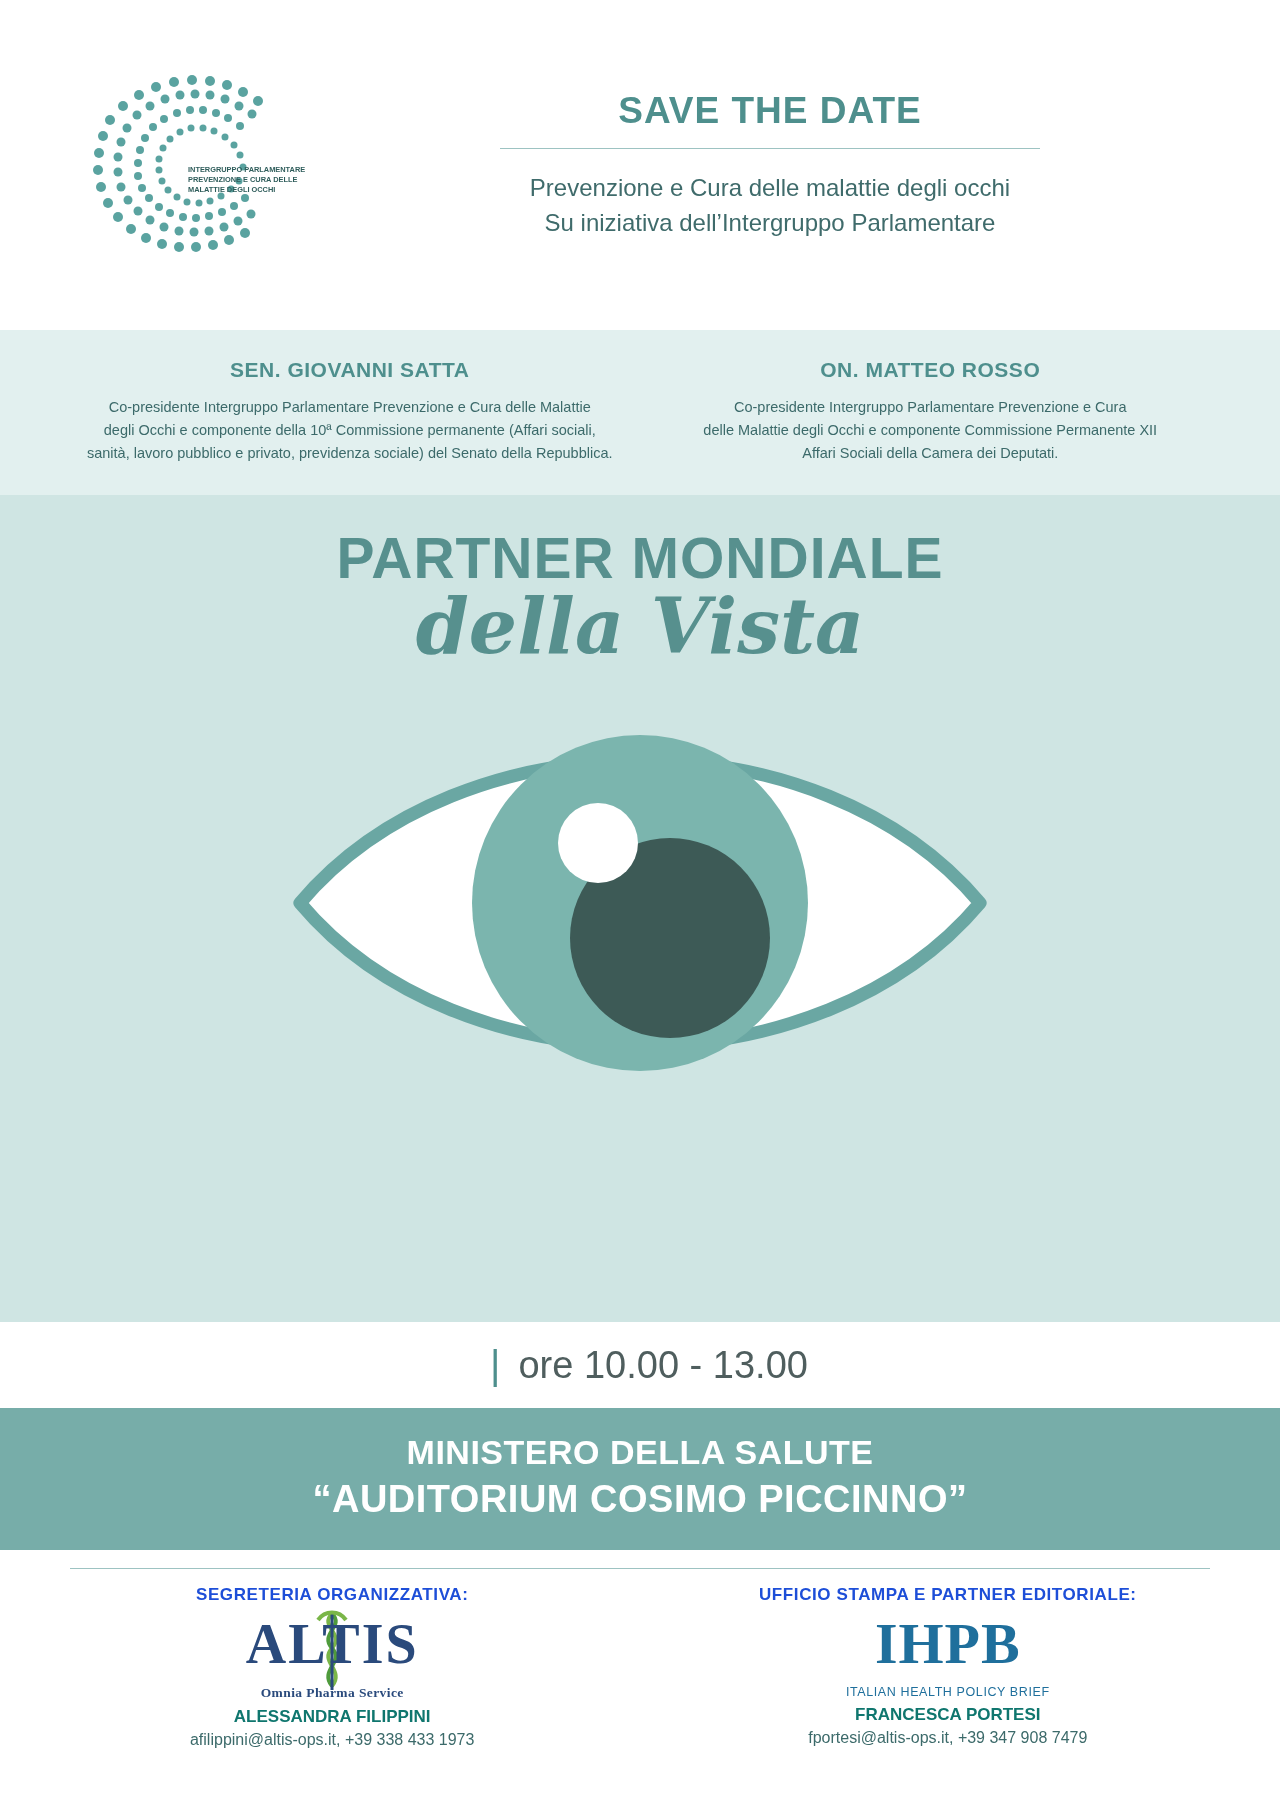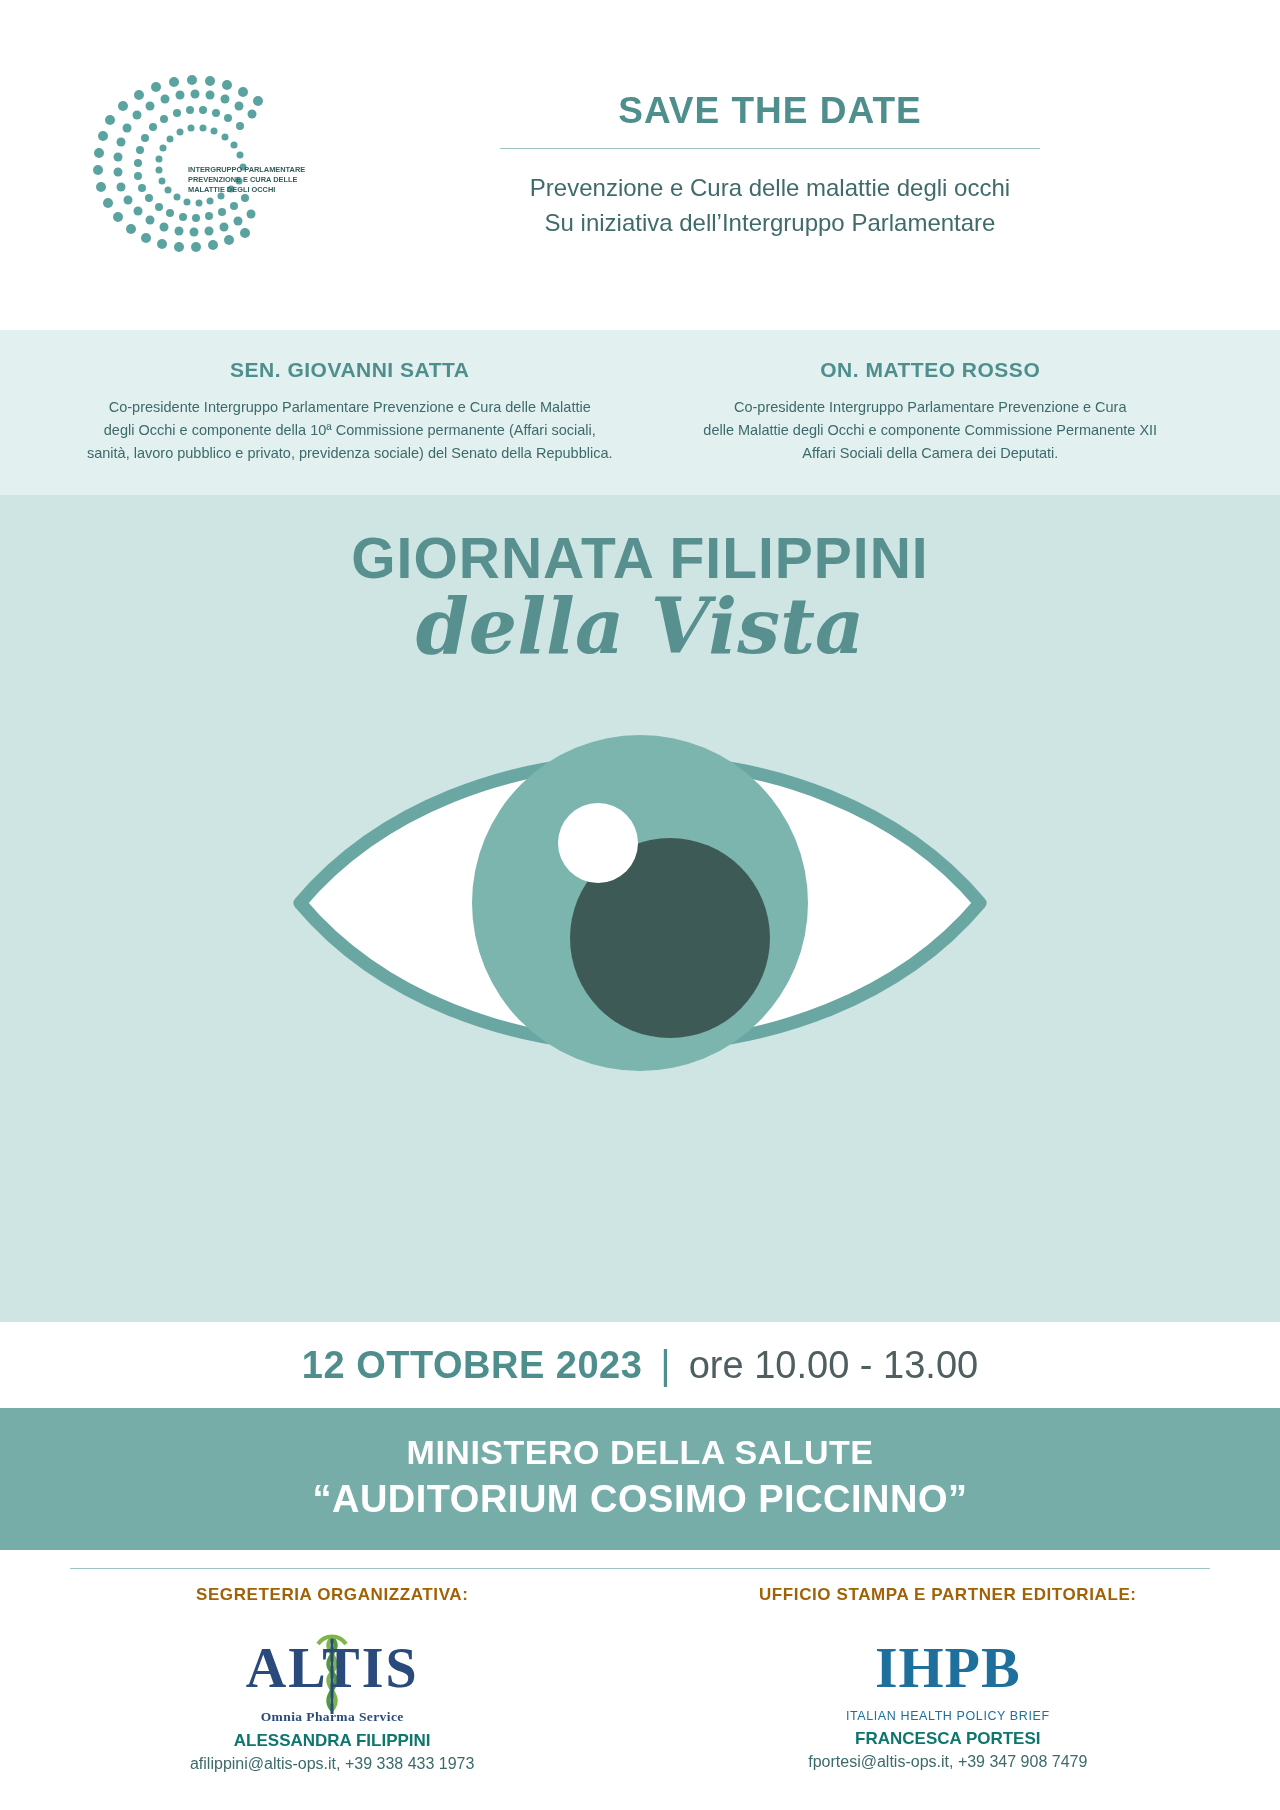--- a/index.html
+++ b/index.html
@@ -204,22 +204,22 @@
     justify-content: space-between;
   }
   .footer-col {
     width: 46%;
     text-align: center;
   }
   .footer-head {
     font-size: 17px;
     font-weight: bold;
     letter-spacing: .6px;
-    color: #a16207;
-    margin-bottom: 24px;
+    color: #1d4ed8;
+    margin-bottom: 0;
   }
   .footer-logo {
     height: 78px;
     display: flex;
     align-items: center;
     justify-content: center;
   }
   .footer-person {
     font-size: 17px;
     font-weight: bold;
@@ -405,39 +405,38 @@
     <div class="pres-divider"></div>
     <div class="pres-col">
       <div class="pres-name">ON. MATTEO ROSSO</div>
       <div class="pres-role">Co-presidente Intergruppo Parlamentare Prevenzione e Cura</div>
       <div class="pres-role">delle Malattie degli Occhi e componente Commissione Permanente XII</div>
       <div class="pres-role">Affari Sociali della Camera dei Deputati.</div>
     </div>
   </div>
 
   <div class="main-area">
-    <div class="title-1">GIORNATA FILIPPINI</div>
+    <div class="title-1">PARTNER MONDIALE</div>
     <div class="title-2">della Vista</div>
 
     <div class="eye-wrap">
       <svg width="720" height="420" viewBox="0 0 720 420">
 
         <path d="M20 210 C 180 20, 540 20, 700 210 C 540 400, 180 400, 20 210 Z" fill="#ffffff" stroke="#6aa7a3" stroke-width="13" stroke-linejoin="round"></path>
 
         <circle cx="360" cy="210" r="168" fill="#7bb5ae"></circle>
 
         <circle cx="390" cy="245" r="100" fill="#3d5a56"></circle>
 
         <circle cx="318" cy="150" r="40" fill="#ffffff"></circle>
       </svg>
     </div>
   </div>
 
   <div class="date-strip">
-    <span class="date-bold">12 OTTOBRE 2023</span>
     <span class="date-pipe">|</span>
     <span class="date-time">ore 10.00 - 13.00</span>
   </div>
 
   <div class="venue">
     <div class="venue-1">MINISTERO DELLA SALUTE</div>
     <div class="venue-2">“AUDITORIUM COSIMO PICCINNO”</div>
   </div>
 
   <div class="footer">

